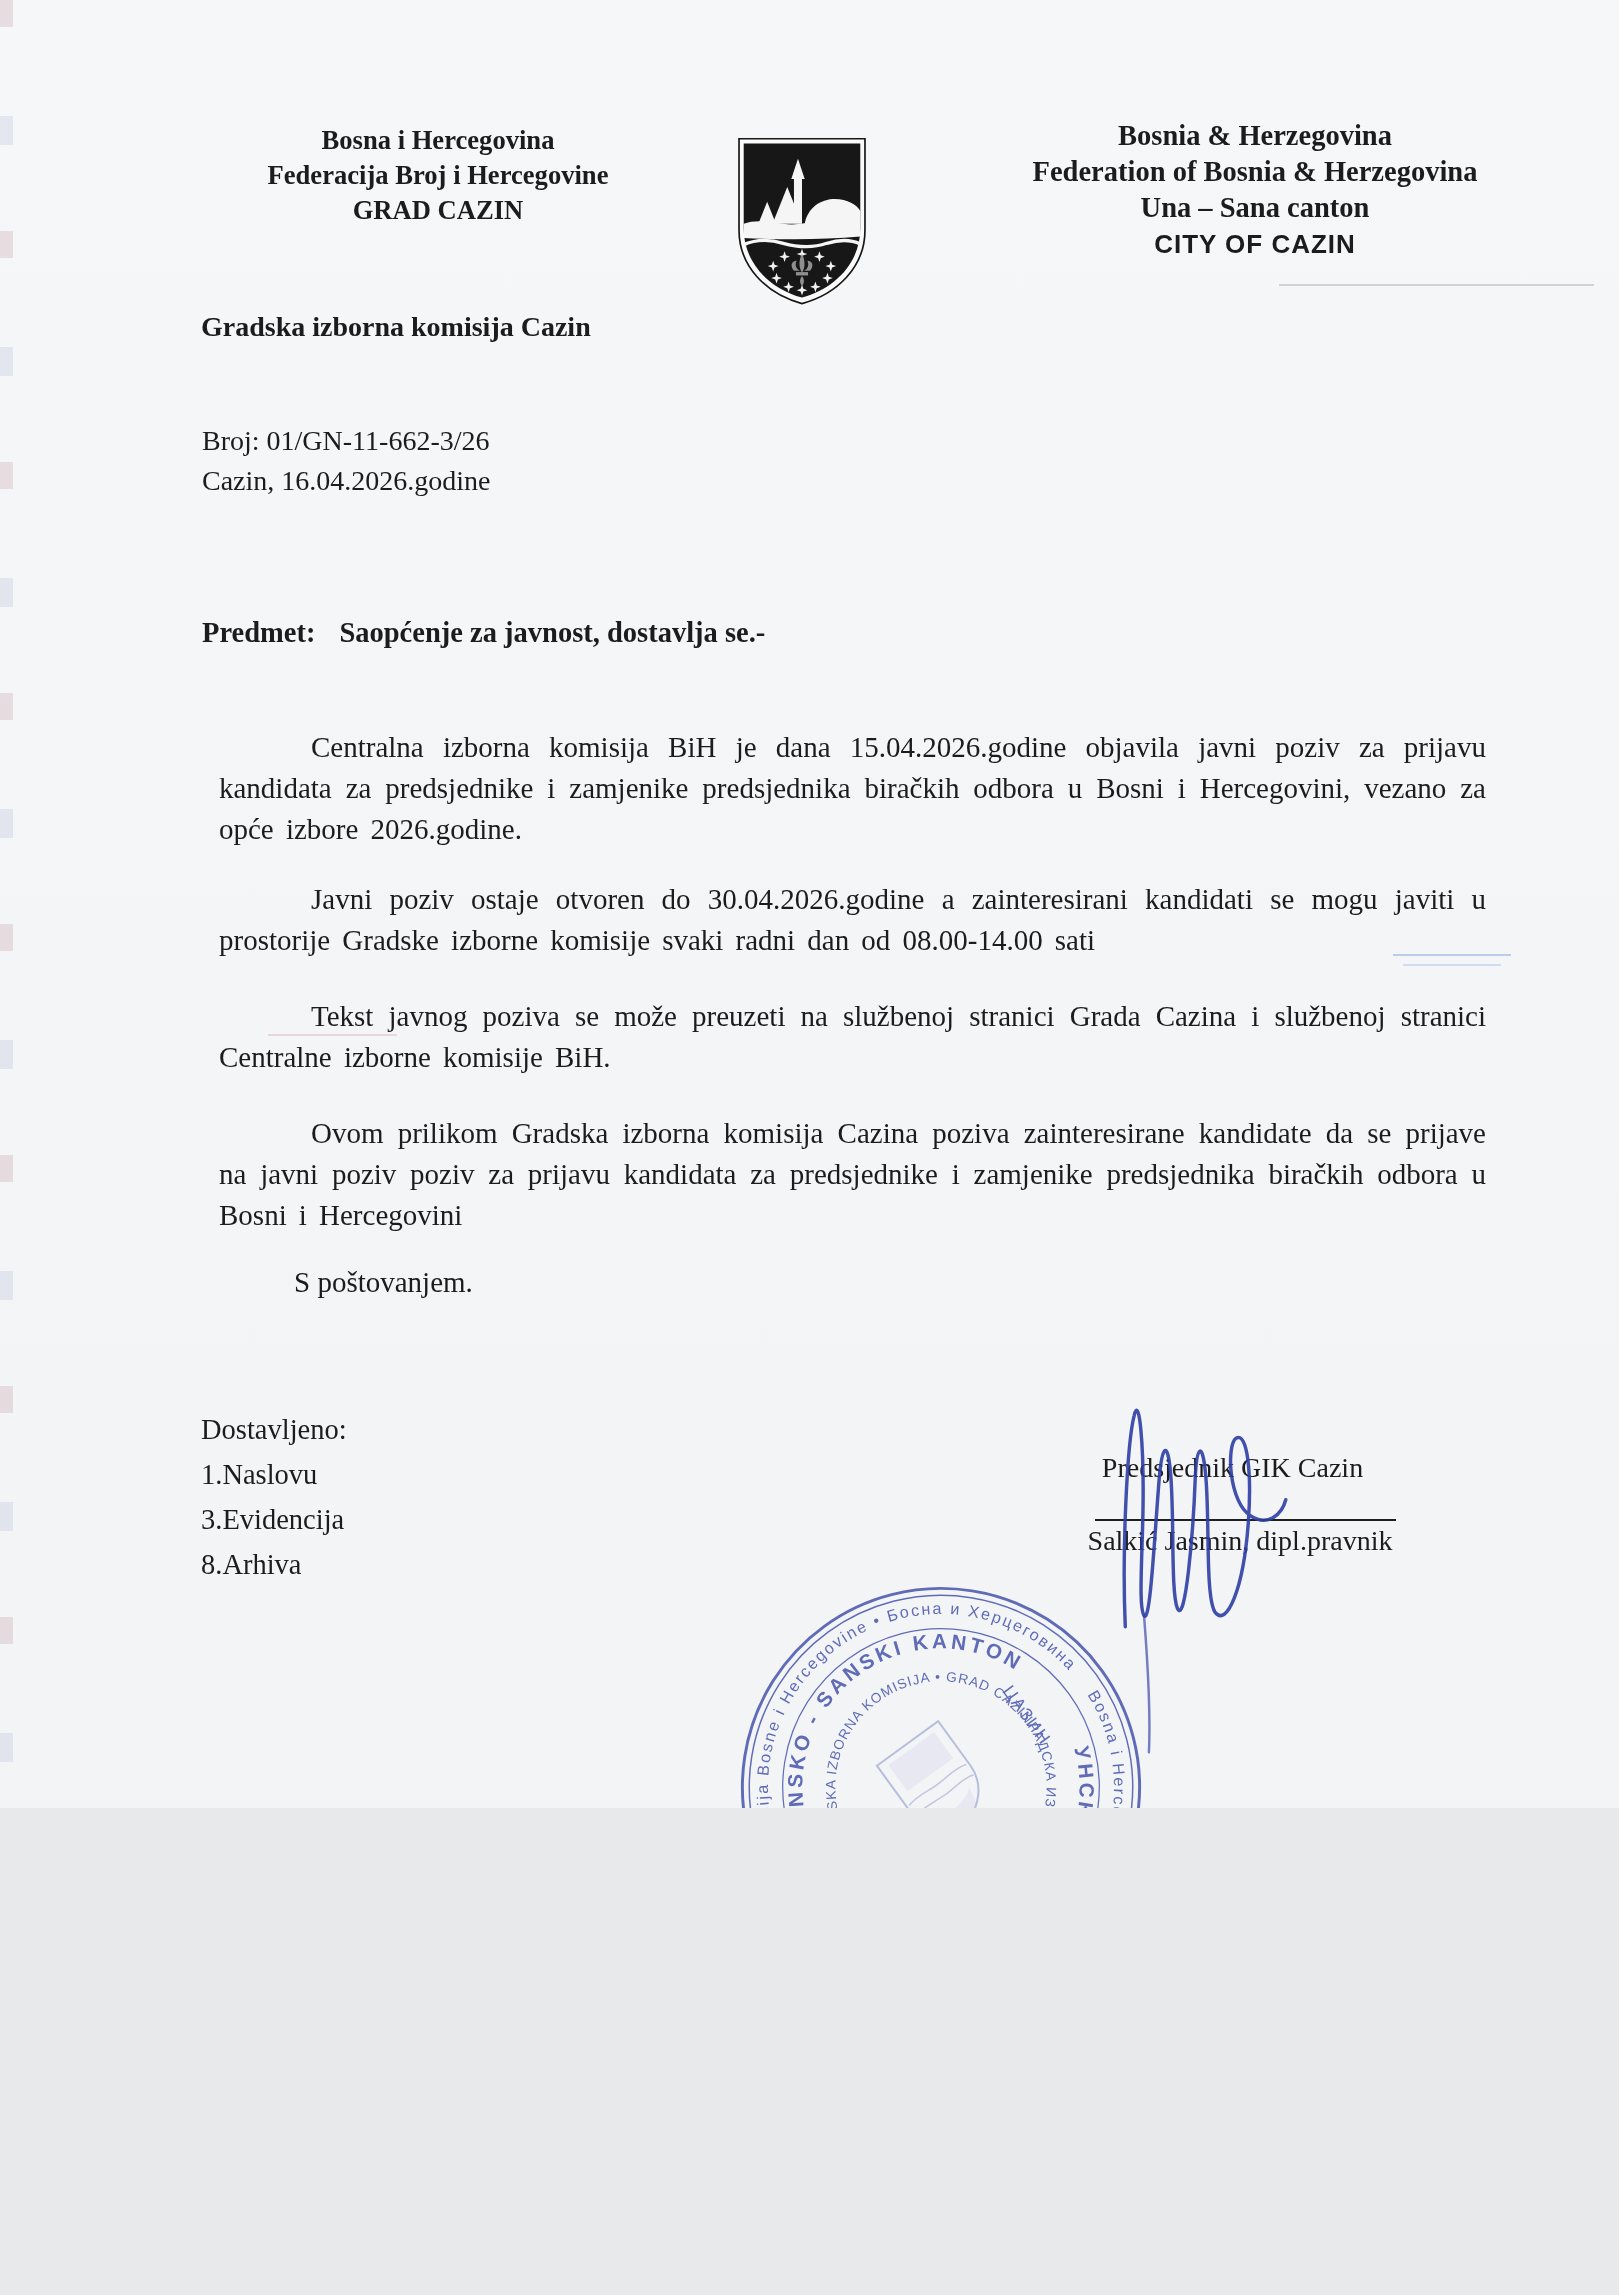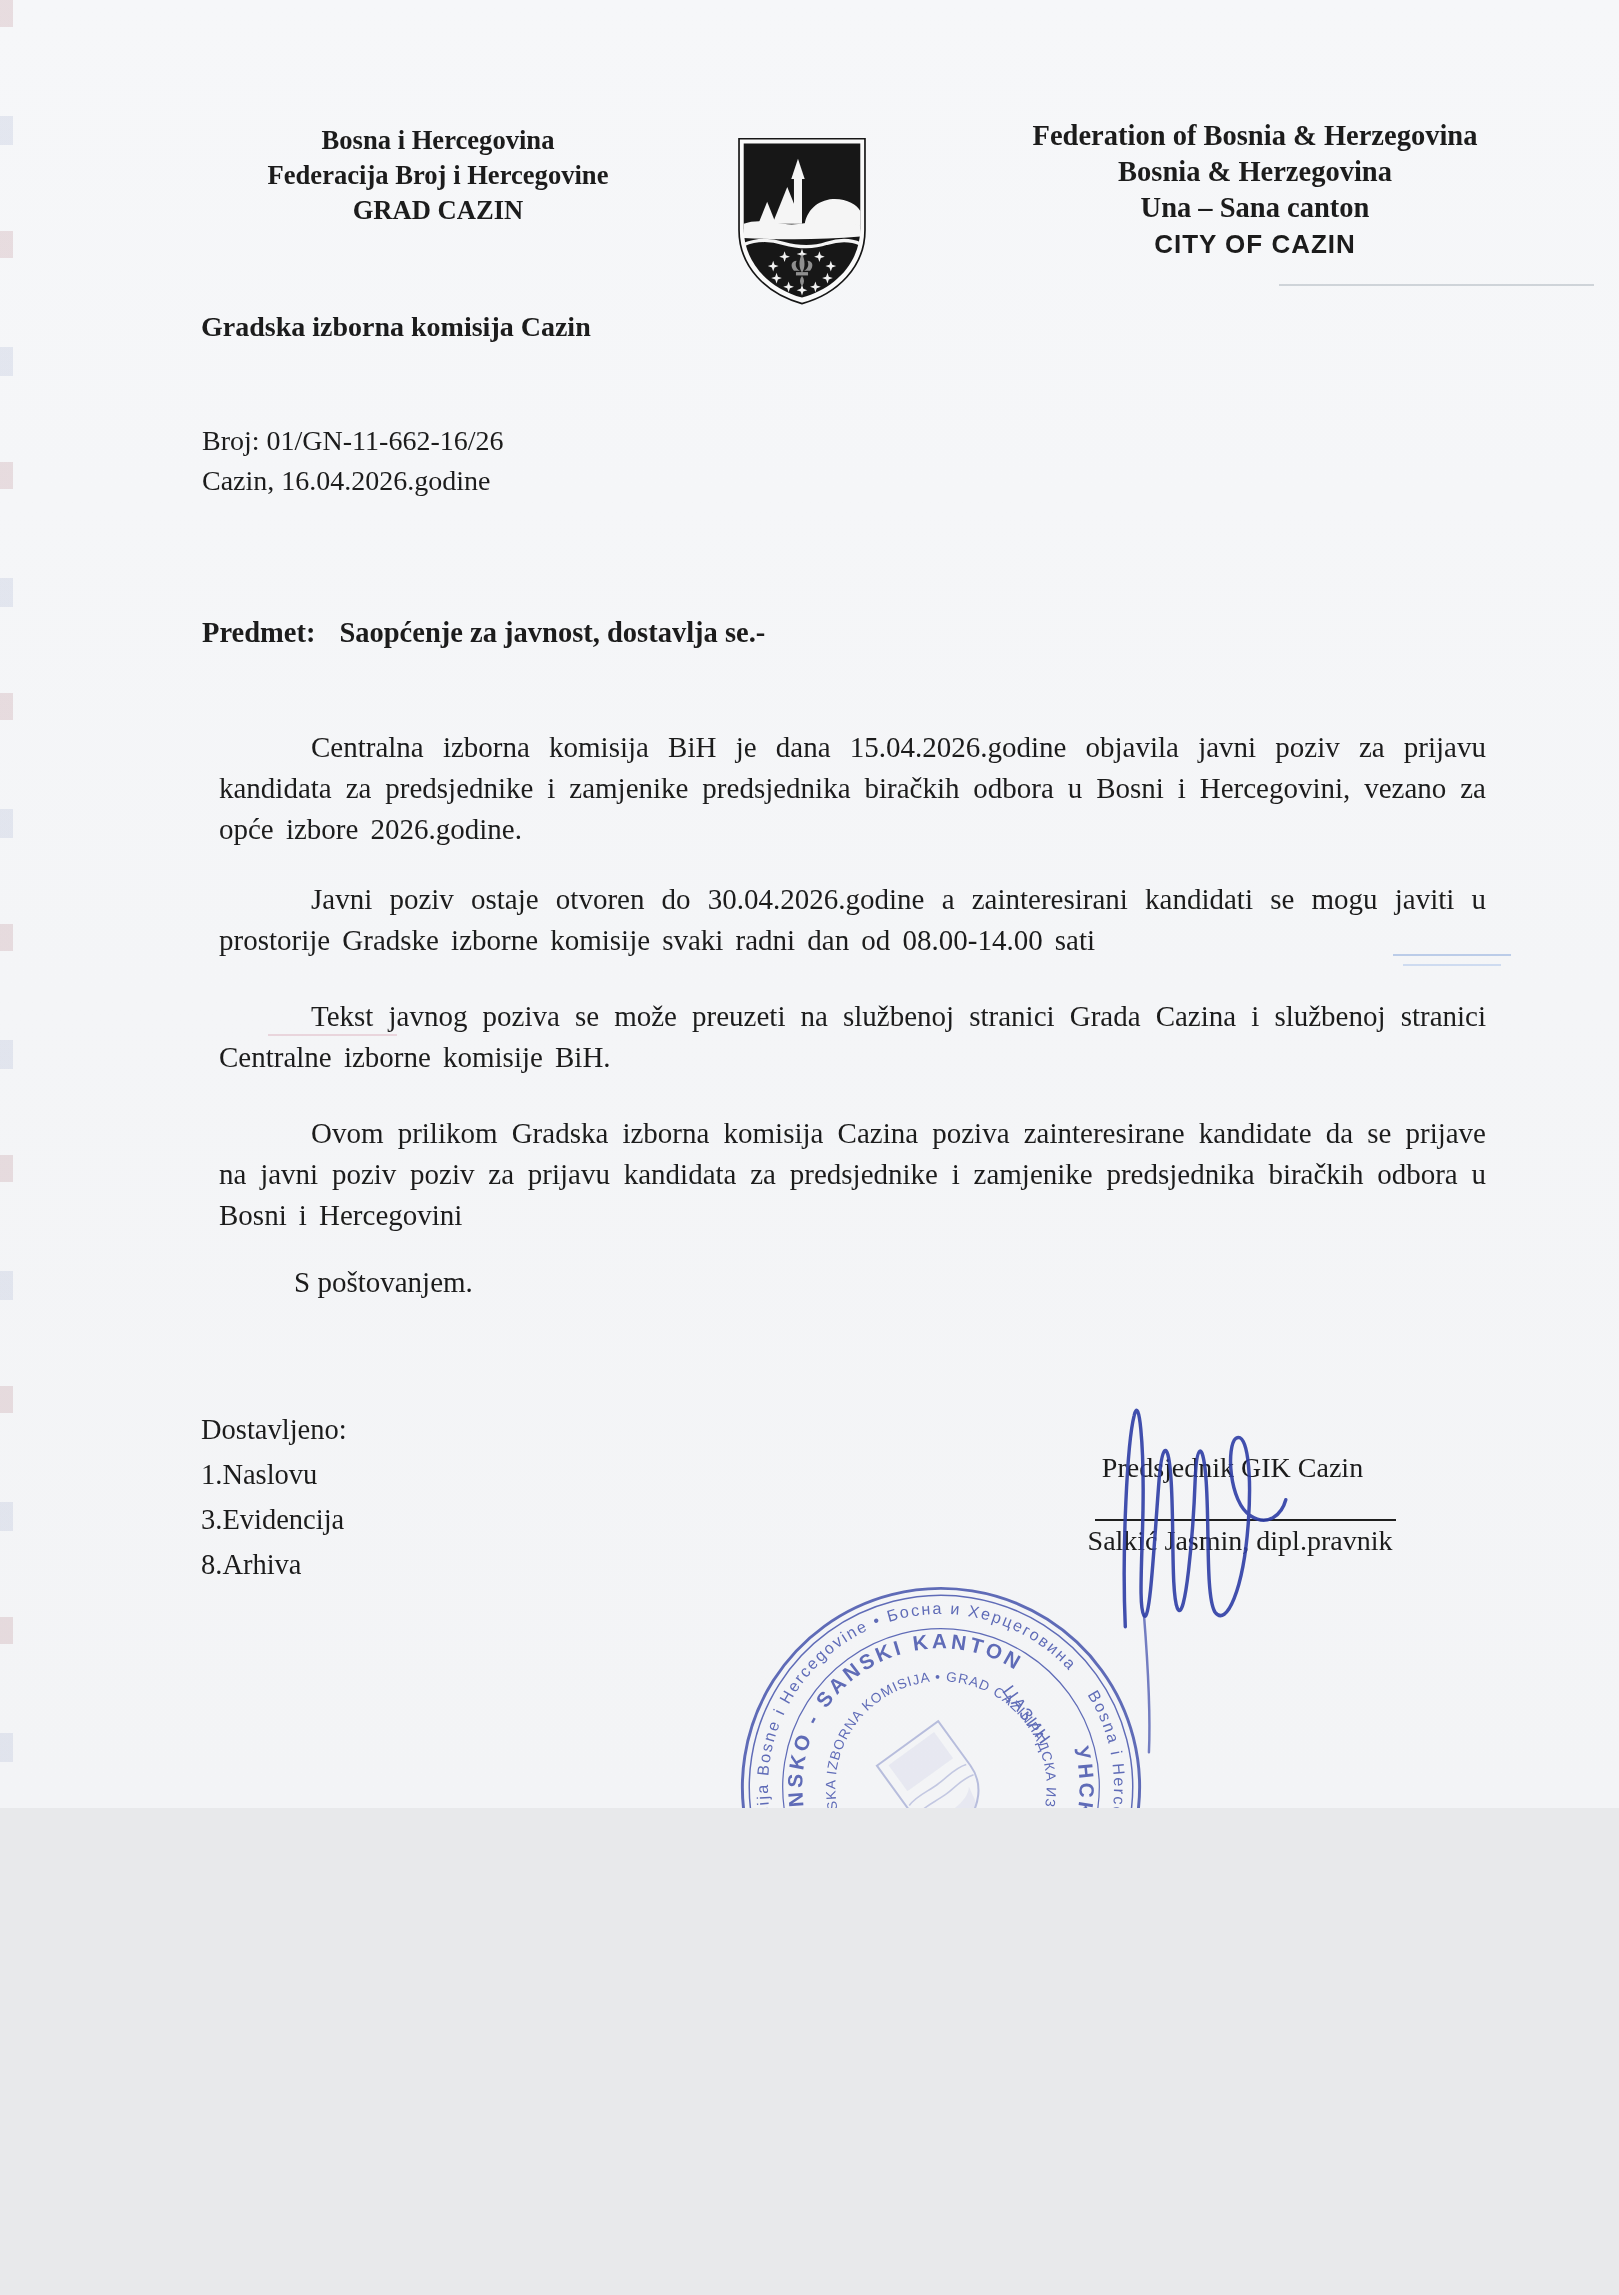--- a/index.html
+++ b/index.html
@@ -112,28 +112,28 @@
     <g fill="#8f8f8f">
       <path d="M100 176 C95 185 95 196 100 204 C105 196 105 185 100 176 Z"></path>
       <path d="M88 201 C82 194 84 186 92 186 C89 192 91 198 97 201 Z"></path>
       <path d="M112 201 C118 194 116 186 108 186 C111 192 109 198 103 201 Z"></path>
       <rect x="91" y="203" width="18" height="5"></rect>
       <path d="M100 209 C96 214 96 219 100 224 C104 219 104 214 100 209 Z"></path>
     </g>
   </svg>
 
   <div class="abs hdr-right">
+    <div>Bosnia &amp; Herzegovina</div>
     <div>Federation of Bosnia &amp; Herzegovina</div>
-    <div>Bosnia &amp; Herzegovina</div>
     <div>Una – Sana canton</div>
     <div class="sans">CITY OF CAZIN</div>
   </div>
 
   <div class="abs ref">
-    <div>Broj: 01/GN-11-662-16/26</div>
+    <div>Broj: 01/GN-11-662-3/26</div>
     <div>Cazin, 16.04.2026.godine</div>
   </div>
 
   <div class="abs subject">
     <span class="lbl">Predmet:</span><span class="txt">Saopćenje za javnost, dostavlja se.-</span>
   </div>
 
   <div class="abs para p1">Centralna izborna komisija BiH je dana 15.04.2026.godine objavila javni poziv za prijavu kandidata za predsjednike i zamjenike predsjednika biračkih odbora u Bosni i Hercegovini, vezano za opće izbore 2026.godine.</div>
   <div class="abs para p2">Javni poziv ostaje otvoren do 30.04.2026.godine a zainteresirani kandidati se mogu javiti u prostorije Gradske izborne komisije svaki radni dan od 08.00-14.00 sati</div>
   <div class="abs para p3">Tekst javnog poziva se može preuzeti na službenoj stranici Grada Cazina i službenoj stranici Centralne izborne komisije BiH.</div>

